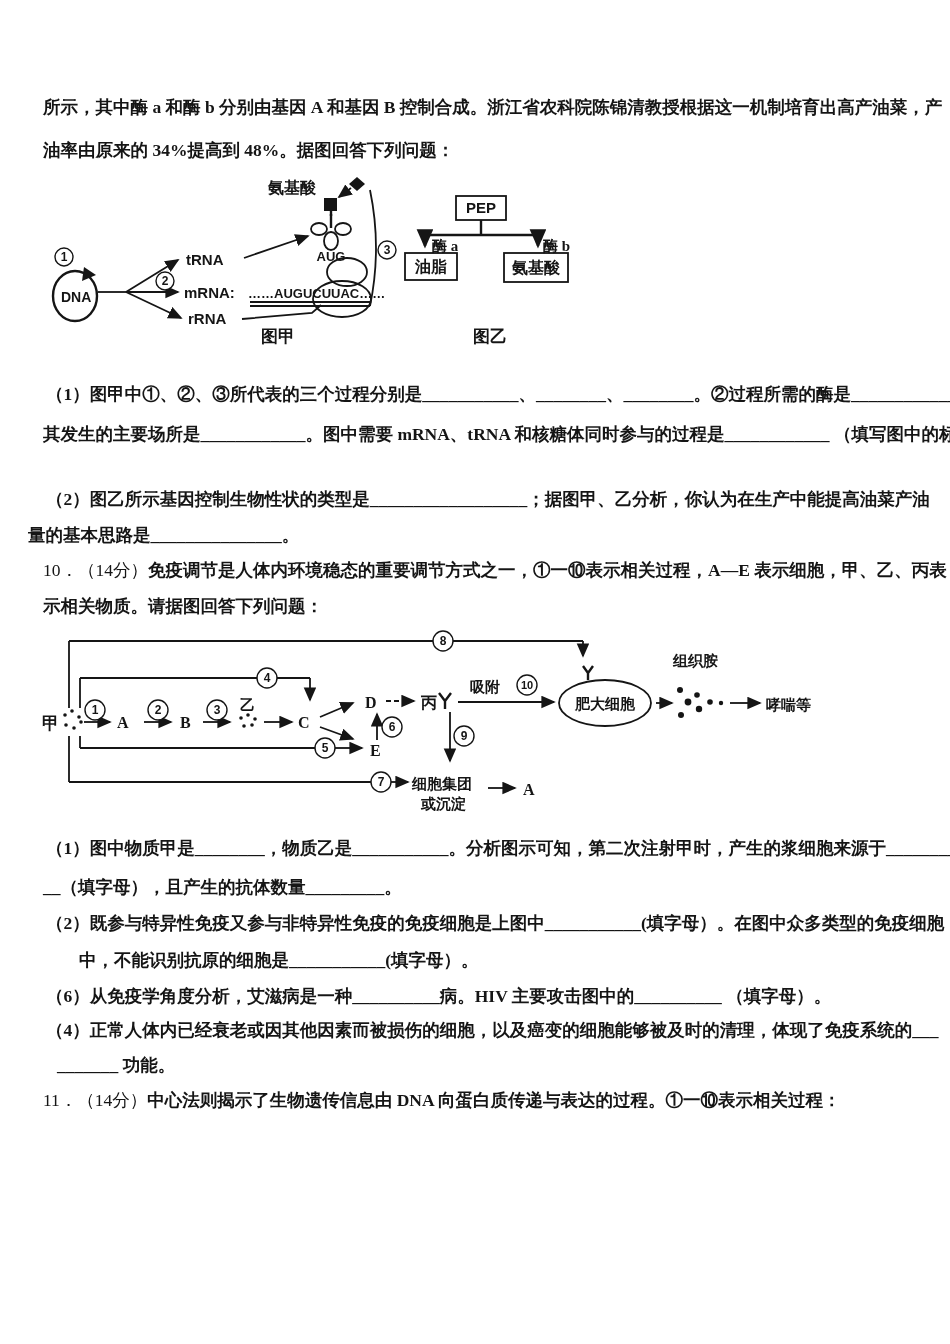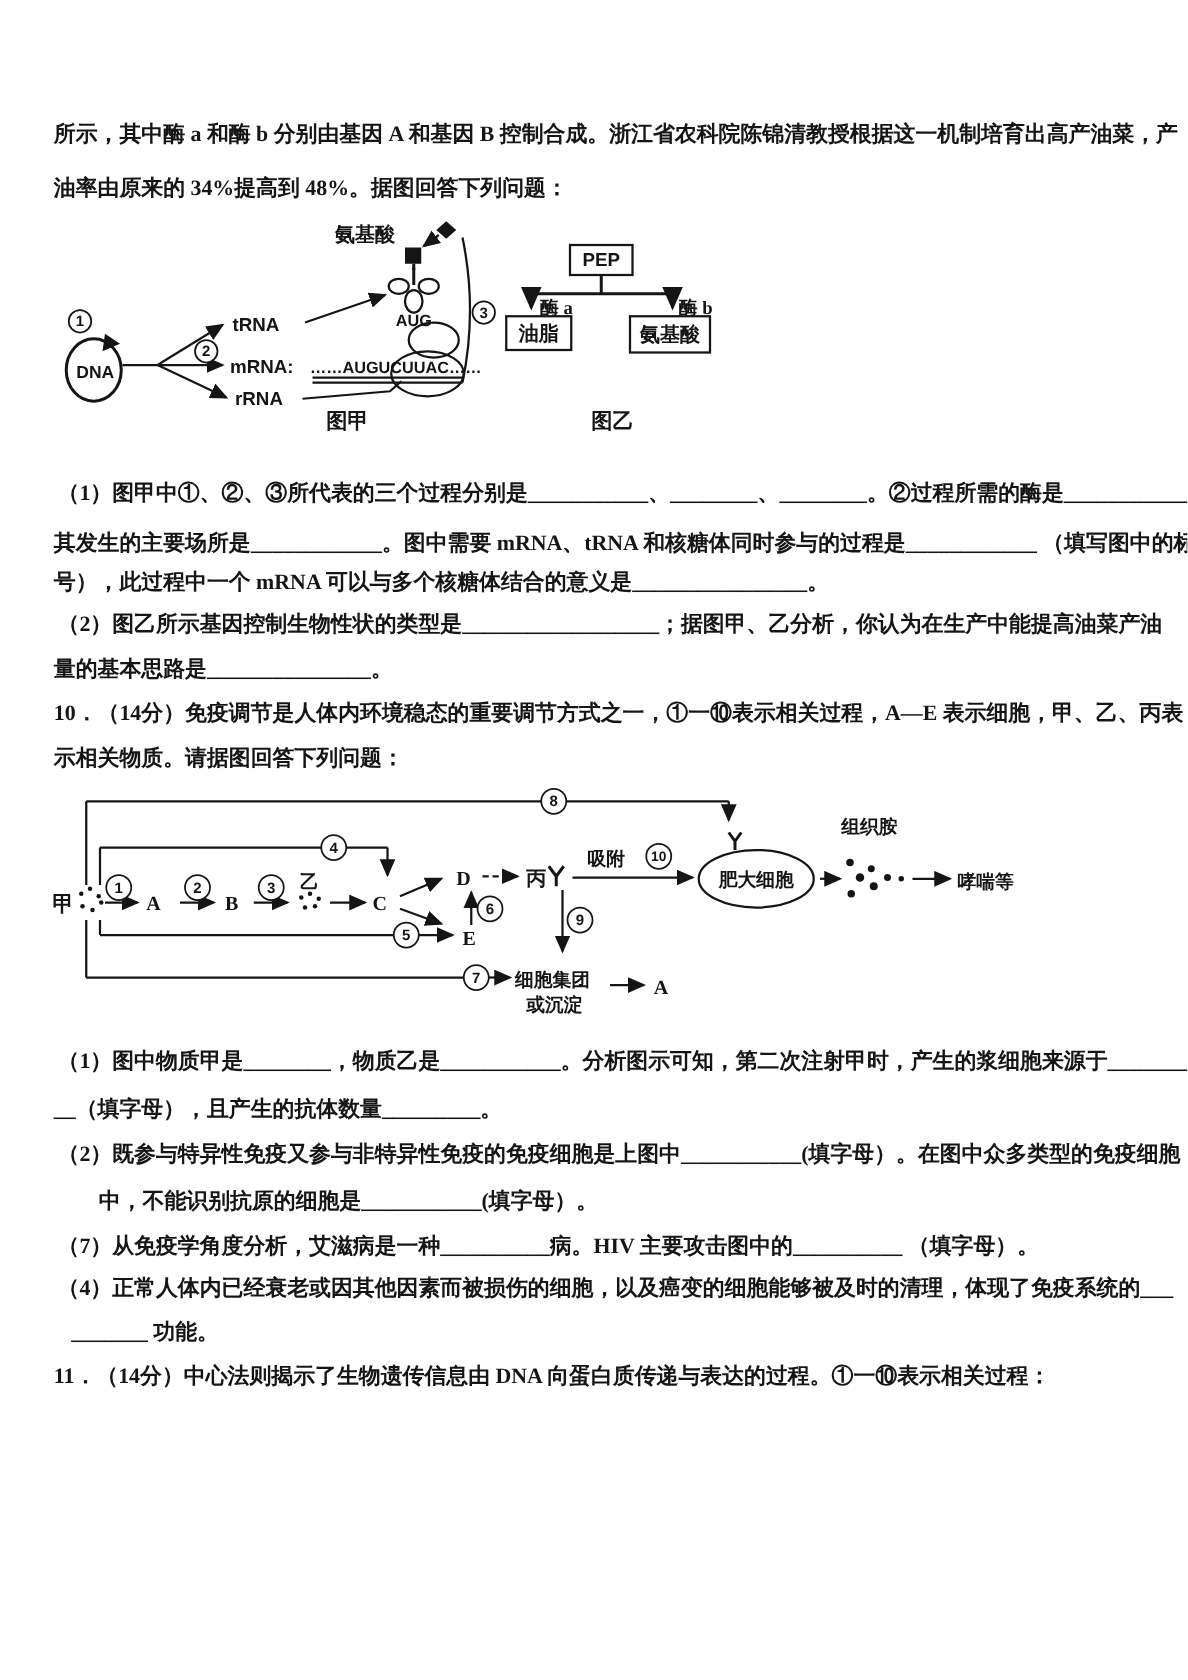--- a/index.html
+++ b/index.html
@@ -1,49 +1,48 @@
 <!DOCTYPE html>
 <html><head>
 <meta charset="utf-8">
 <style>
   html,body{margin:0;padding:0;background:#fff;}
   #exam-page{position:relative;width:950px;height:1344px;background:#ffffff;overflow:hidden;
     font-family:"Liberation Serif","DejaVu Serif",serif;color:#151515;}
   .tl{position:absolute;white-space:nowrap;font-weight:bold;font-size:17.5px;line-height:1.25;color:#151515;}
-  .qnum{font-weight:bold;margin-top:33px;}
+  .qnum{font-weight:normal;margin-top:33px;}
   svg{position:absolute;overflow:visible;}
   svg text{fill:#151515;font-family:"Liberation Serif","DejaVu Serif",serif;font-weight:bold;}
   .lt{font-family:"Liberation Sans","DejaVu Sans",sans-serif;font-weight:bold;}
   .stroke{stroke:#151515;stroke-width:1.8;fill:none;}
   .thick{stroke:#151515;stroke-width:2.4;fill:none;}
   .fillb{fill:#151515;stroke:none;}
   .numc{fill:#ffffff;stroke:#151515;stroke-width:1.4;}
 </style>
 </head>
 <body>
 
 <div id="exam-page">
 
   <div class="tl" style="left:43px;top:97px;">所示，其中酶 a 和酶 b 分别由基因 A 和基因 B 控制合成。浙江省农科院陈锦清教授根据这一机制培育出高产油菜，产</div>
   <div class="tl" style="left:43px;top:140px;">油率由原来的 34%提高到 48%。据图回答下列问题：</div>
 
   <div class="tl" style="left:46px;top:384px;">（1）图甲中①、②、③所代表的三个过程分别是___________、________、________。②过程所需的酶是____________，</div>
   <div class="tl" style="left:43px;top:424px;">其发生的主要场所是____________。图中需要 mRNA、tRNA 和核糖体同时参与的过程是____________ （填写图中的标</div>
-  <div class="tl" style="left:43px;top:455px;">号），此过程中一个 mRNA 可以与多个核糖体结合的意义是________________。</div>
   <div class="tl" style="left:46px;top:489px;">（2）图乙所示基因控制生物性状的类型是__________________；据图甲、乙分析，你认为在生产中能提高油菜产油</div>
-  <div class="tl" style="left:43px;top:525px;">量的基本思路是_______________。</div>
+  <div class="tl" style="left:28px;top:525px;">量的基本思路是_______________。</div>
 
   <div class="tl" style="left:43px;top:560px;"><span class="qnum">10．（14分）</span><span>免疫调节是人体内环境稳态的重要调节方式之一，①一⑩表示相关过程，A—E 表示细胞，甲、乙、丙表</span></div>
   <div class="tl" style="left:43px;top:596px;">示相关物质。请据图回答下列问题：</div>
 
   <div class="tl" style="left:46px;top:838px;">（1）图中物质甲是________，物质乙是___________。分析图示可知，第二次注射甲时，产生的浆细胞来源于________</div>
   <div class="tl" style="left:43px;top:877px;">__（填字母），且产生的抗体数量_________。</div>
   <div class="tl" style="left:46px;top:913px;">（2）既参与特异性免疫又参与非特异性免疫的免疫细胞是上图中___________(填字母）。在图中众多类型的免疫细胞</div>
   <div class="tl" style="left:43px;top:950px;margin-left:36px;">中，不能识别抗原的细胞是___________(填字母）。</div>
-  <div class="tl" style="left:46px;top:986px;">（7）从免疫学角度分析，艾滋病是一种__________病。HIV 主要攻击图中的__________ （填字母）。</div>
+  <div class="tl" style="left:46px;top:986px;">（6）从免疫学角度分析，艾滋病是一种__________病。HIV 主要攻击图中的__________ （填字母）。</div>
   <div class="tl" style="left:46px;top:1020px;">（4）正常人体内已经衰老或因其他因素而被损伤的细胞，以及癌变的细胞能够被及时的清理，体现了免疫系统的___</div>
   <div class="tl" style="left:43px;top:1055px;margin-left:14px;">_______ 功能。</div>
 
   <div class="tl" style="left:43px;top:1090px;"><span class="qnum">11．（14分）</span><span>中心法则揭示了生物遗传信息由 DNA 向蛋白质传递与表达的过程。①一⑩表示相关过程：</span></div>
 
   <svg style="left:40px;top:172px;" width="560" height="180" viewBox="0 0 560 180">
     <defs>
       <marker id="ah" markerWidth="9" markerHeight="8" refX="7" refY="3.5" orient="auto">
         <path d="M0,0 L8,3.5 L0,7 Z" fill="#151515"></path>
       </marker>

